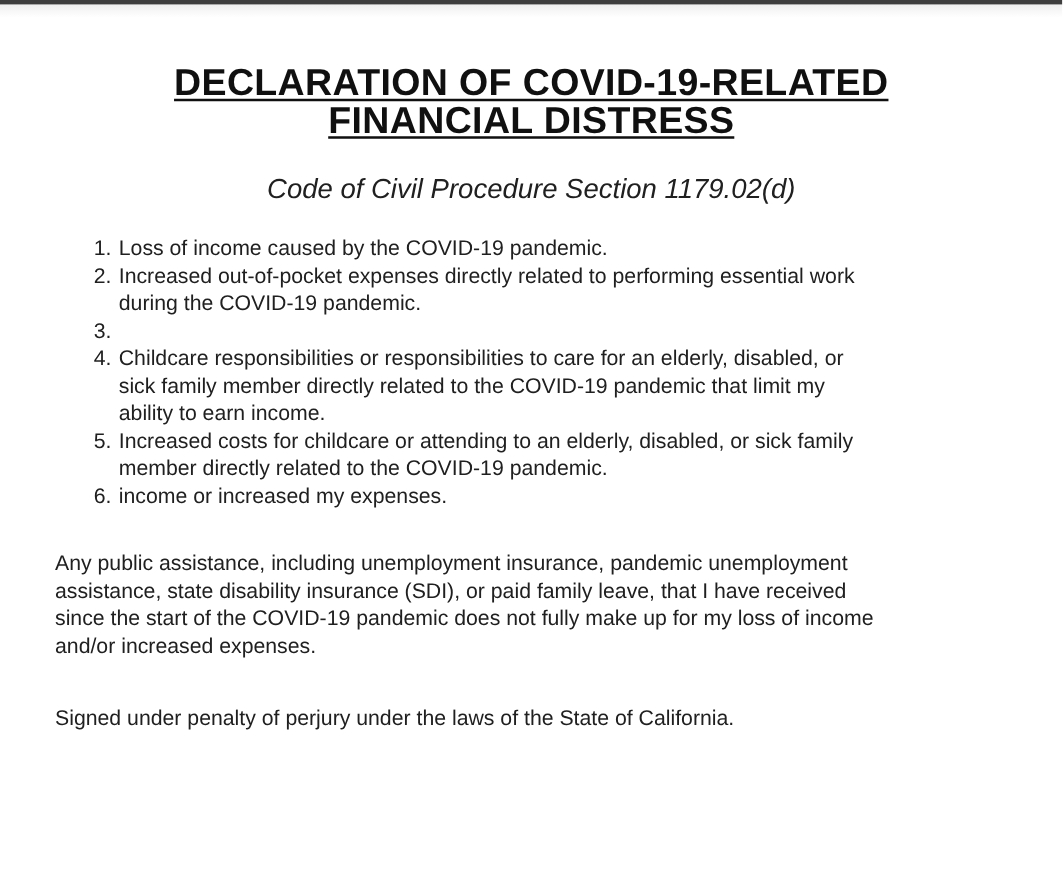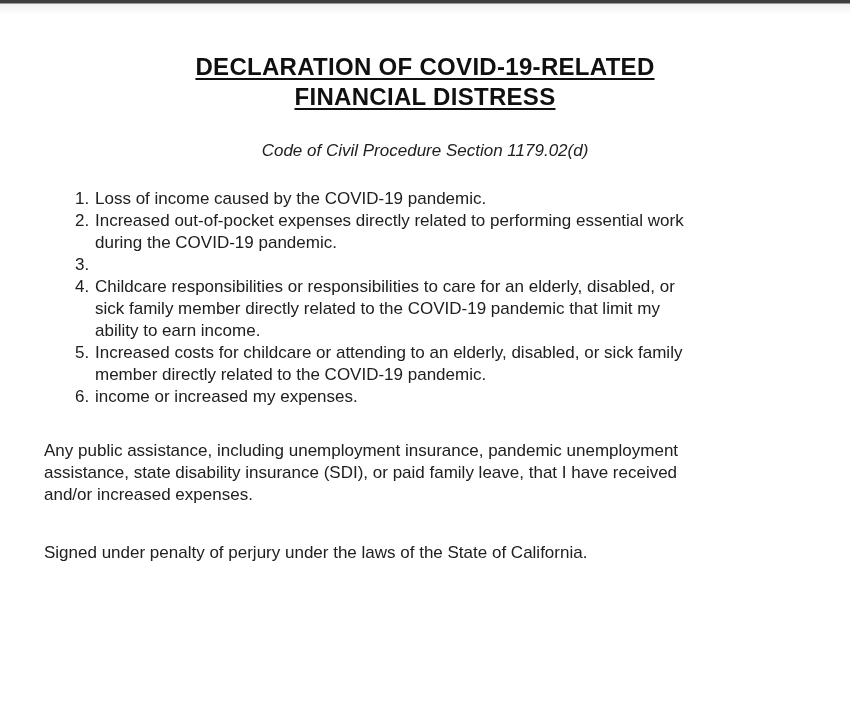--- a/index.html
+++ b/index.html
@@ -21,36 +21,36 @@
     background: linear-gradient(to bottom, #3e3e3e 0px, #3e3e3e 3px, #f0f0f0 4px, #ffffff 14px);
   }
   .content {
     padding: 0 44px;
     font-size: 17px;
     line-height: 22px;
   }
   .title-block {
     margin-top: 38px;
     text-align: center;
-    font-size: 24px;
+    font-size: 30px;
     line-height: 30px;
     font-weight: bold;
     color: #101010;
     letter-spacing: 0.3px;
   }
   .title-text {
     text-decoration: underline;
     text-decoration-thickness: 2px;
     text-underline-offset: 3px;
   }
   .subtitle {
     margin-top: 28px;
     text-align: center;
     font-style: italic;
-    font-size: 17px;
+    font-size: 22px;
   }
   .para.intro { margin-top: 17px; }
   .list { margin-top: 26px; }
   .item { display: flex; }
   .num {
     flex: none;
     width: 51px;
     padding-left: 31px;
     box-sizing: border-box;
   }
@@ -126,20 +126,21 @@
         <div class="item-lines">
           <div class="line">income or increased my expenses.</div>
         </div>
       </div>
 
     </div>
 
     <div class="para assistance">
       <div class="line">Any public assistance, including unemployment insurance, pandemic unemployment</div>
       <div class="line">assistance, state disability insurance (SDI), or paid family leave, that I have received</div>
+      <div class="line">since the start of the COVID-19 pandemic does not fully make up for my loss of income</div>
       <div class="line">and/or increased expenses.</div>
     </div>
 
     <div class="para signed">
       <div class="line">Signed under penalty of perjury under the laws of the State of California.</div>
     </div>
 
   </div>
 </div>
 

